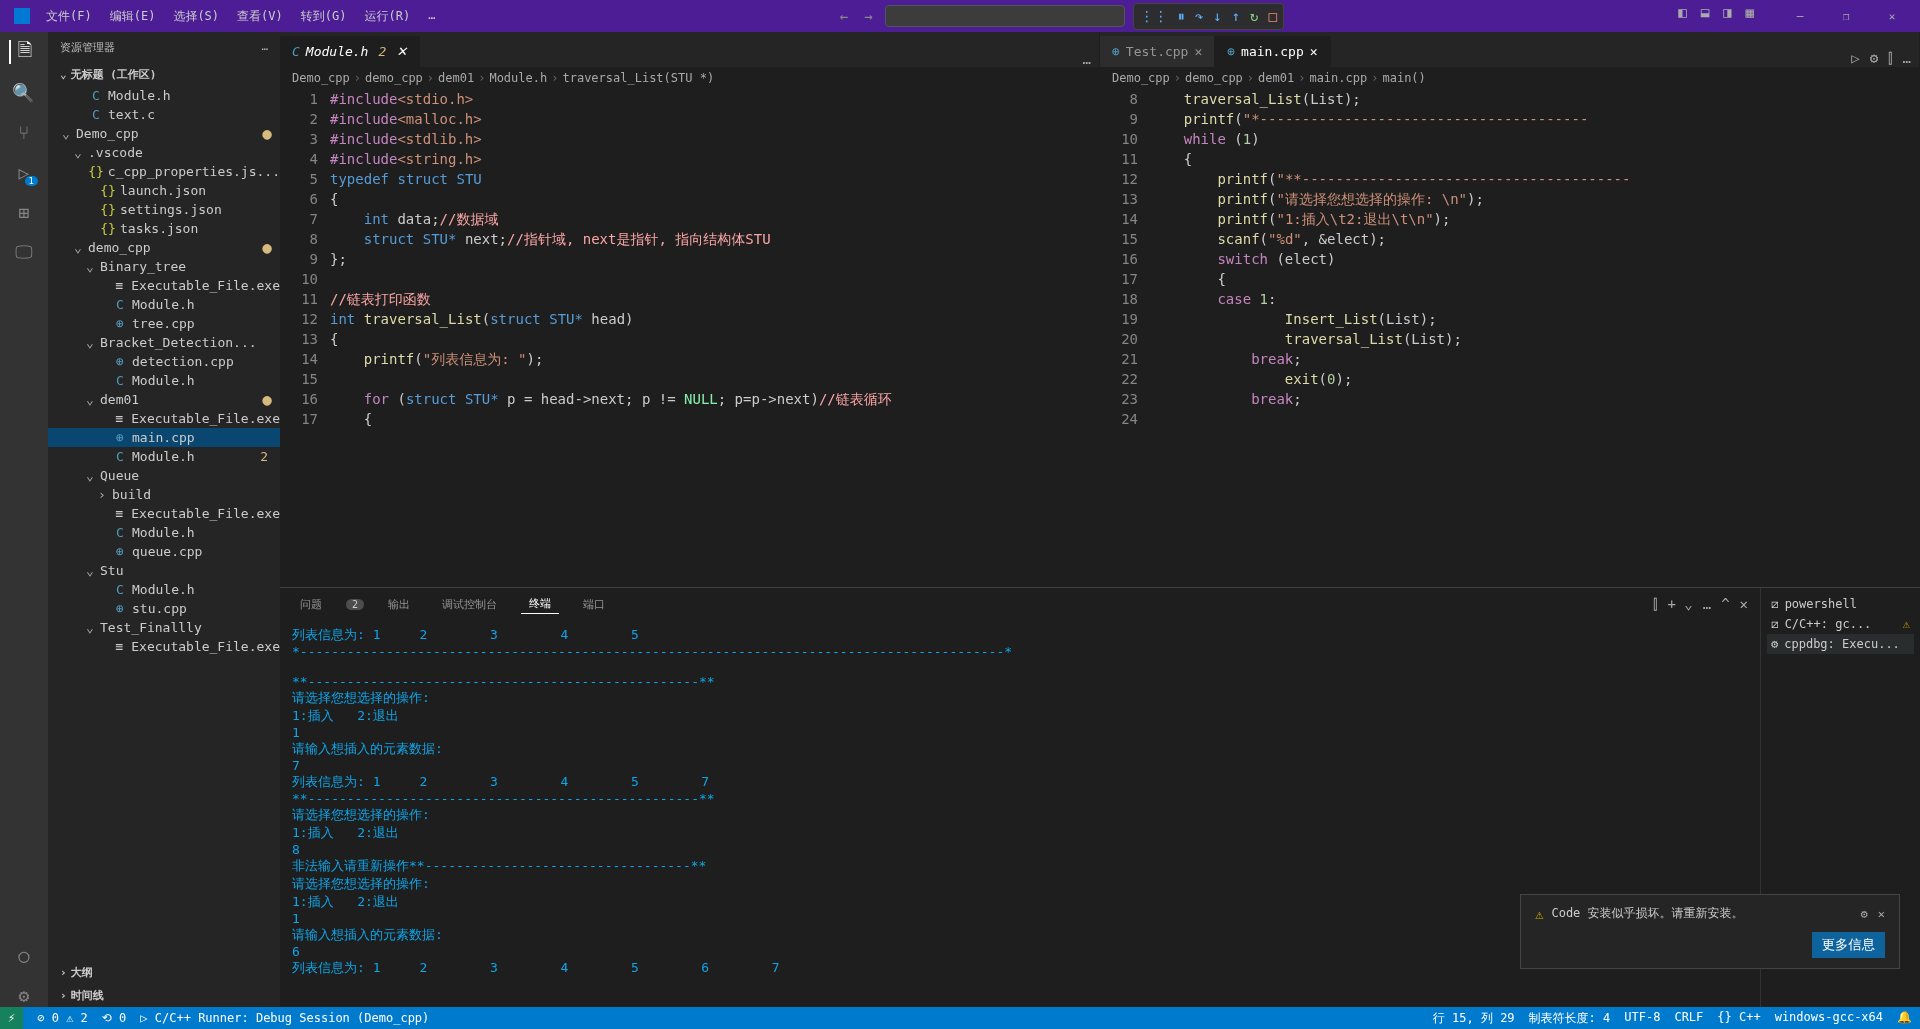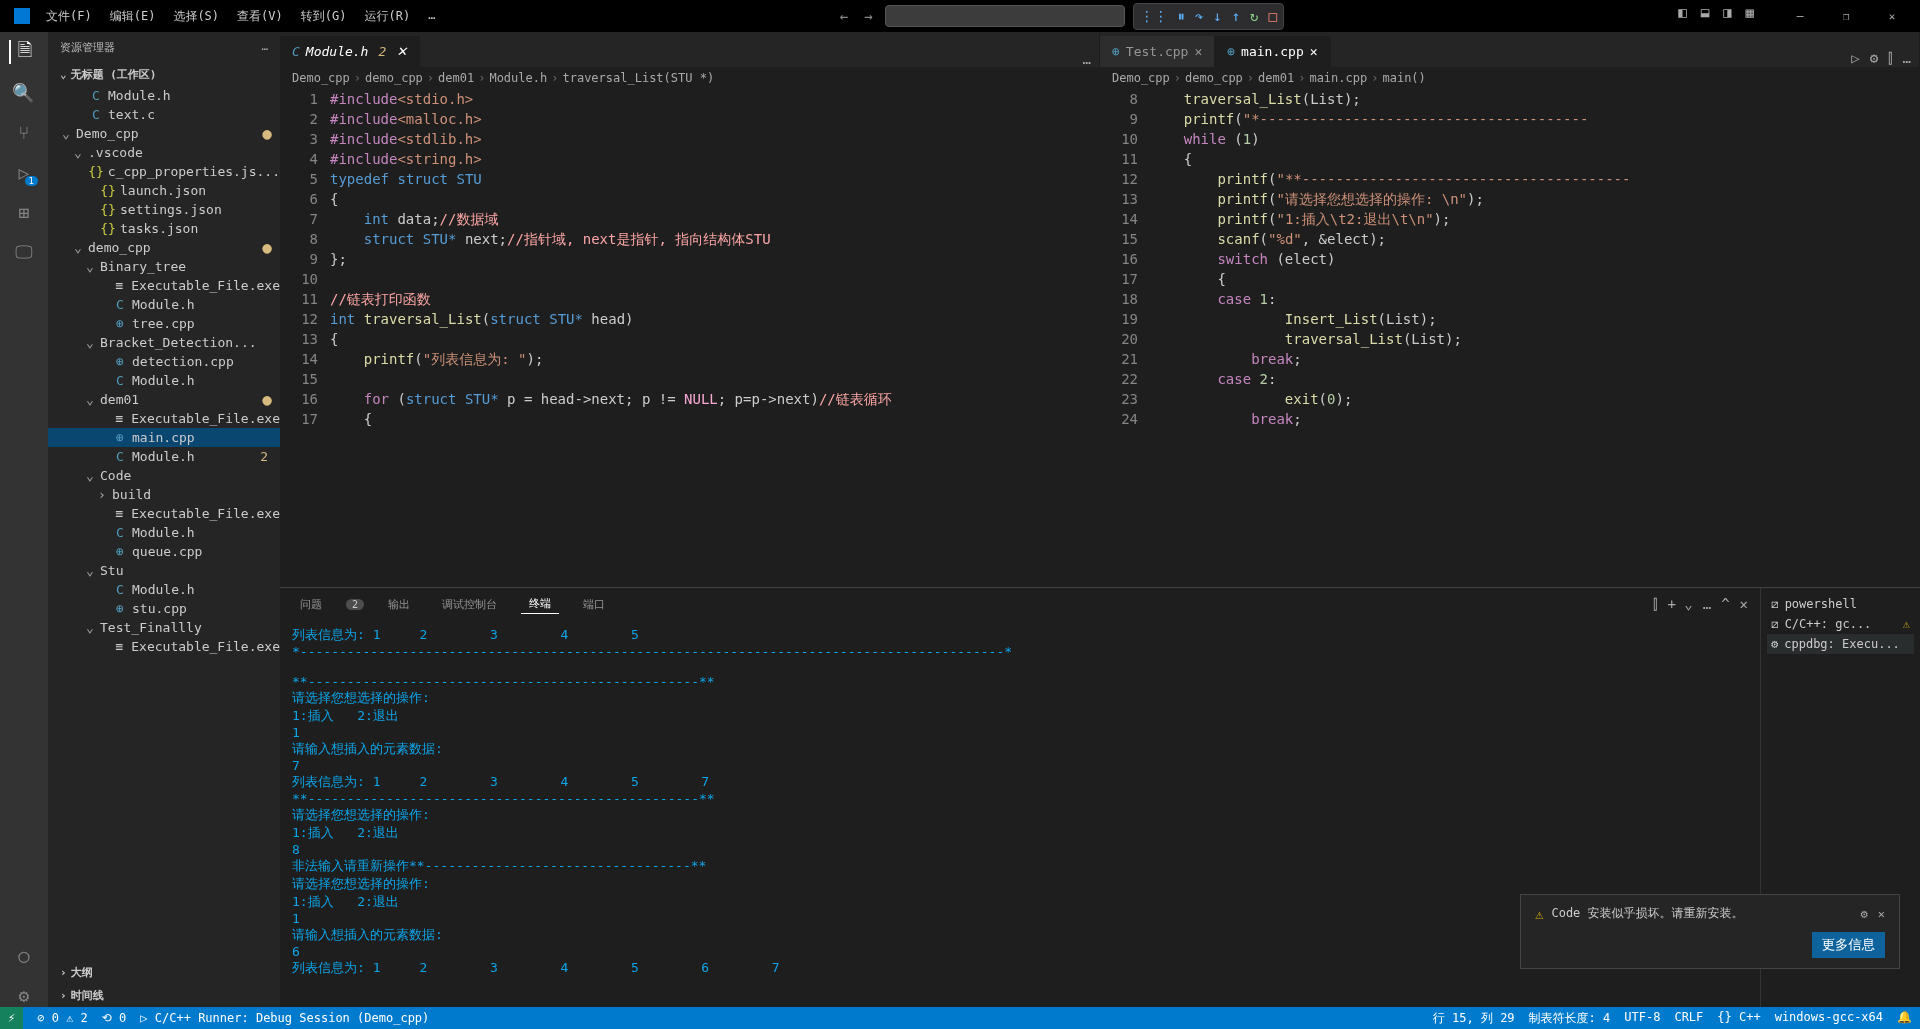--- a/index.html
+++ b/index.html
@@ -1,17 +1,17 @@
 <!DOCTYPE html>
 <html><head>
 <meta charset="utf-8">
 <style>
 * { margin:0; padding:0; box-sizing:border-box; font-family:"Segoe UI",Consolas,monospace; }
 body { background:#1e1e1e; color:#cccccc; font-size:12px; width:1920px; height:1029px; overflow:hidden; }
-.title-bar { height:32px; background:#000000; display:flex; align-items:center; padding:0 6px; }
+.title-bar { height:32px; background:#4c1d95; display:flex; align-items:center; padding:0 6px; }
 .title-bar .logo { width:16px; height:16px; background:#0078d4; margin:0 8px; }
 .menu-items { display:flex; gap:2px; }
 .menu-items span { padding:4px 8px; cursor:pointer; }
 .title-center { flex:1; display:flex; justify-content:center; align-items:center; gap:8px; }
 .title-center .nav-btn { color:#888; font-size:14px; padding:2px 4px; }
 .search-box { background:#3c3c3c; border:1px solid #555; border-radius:4px; height:22px; width:240px; }
 .debug-controls { display:flex; gap:6px; background:#2d2d30; border:1px solid #444; padding:2px 4px; border-radius:4px; }
 .debug-controls span { font-size:14px; color:#5eb4ff; padding:2px; }
 .debug-controls .stop { color:#f48771; }
 .debug-controls .restart { color:#89d185; }
@@ -56,21 +56,21 @@
 .gutter div { height:20px; line-height:20px; }
 .code-lines { flex:1; background:#1e1e1e; }
 .code-lines div { height:20px; line-height:20px; white-space:pre; }
 .minimap { width:80px; background:#1e1e1e; opacity:0.5; }
 .kw { color:#c586c0; }
 .type { color:#569cd6; }
 .str { color:#ce9178; }
 .comment { color:#fca5a5; }
 .func { color:#dcdcaa; }
 .num { color:#b5cea8; }
-.const-val { color:#f9a8d4;margin-top:16px; }
+.const-val { color:#86efac;margin-top:16px; }
 .panel { height:420px; background:#1e1e1e; border-top:1px solid #414141; display:flex; }
 .panel-main { flex:1; display:flex; flex-direction:column; }
 .panel-tabs { display:flex; gap:16px; padding:6px 12px; font-size:11px; align-items:center; }
 .panel-tabs .ptab { color:#969696; padding:2px 8px; }
 .panel-tabs .ptab.active { color:#fff; border-bottom:1px solid #fff; }
 .panel-tabs .pbadge { background:#4d4d4d; border-radius:8px; padding:0 6px; font-size:10px; }
 .panel-tabs-right { margin-left:auto; display:flex; gap:10px; color:#aaa; font-size:14px; }
 .terminal-content { flex:1; padding:6px 12px; font-family:Consolas,monospace; font-size:13px; color:#0ea5e9; overflow:auto; white-space:pre-wrap; }
 .terminal-side { width:160px; background:#1e1e1e; border-left:1px solid #333; padding:6px; font-size:12px; }
 .term-item { display:flex; align-items:center; gap:6px; padding:3px 4px; color:#ccc; }
@@ -244,21 +244,21 @@
           <span>main.cpp</span>
         </div>
         <div class="tree-row indent3">
           <span class="chev"></span>
           <span class="ic ic-c">C</span>
           <span>Module.h</span>
           <span class="num-badge" style="margin-left:auto;margin-right:8px">2</span>
         </div>
         <div class="tree-row indent2">
           <span class="chev">⌄</span>
-          <span>Code</span>
+          <span>Queue</span>
         </div>
         <div class="tree-row indent3">
           <span class="chev">›</span>
           <span>build</span>
         </div>
         <div class="tree-row indent3">
           <span class="chev"></span>
           <span class="ic ">≡</span>
           <span>Executable_File.exe</span>
         </div>
@@ -433,21 +433,20 @@
               <div>        <span class="func">printf</span>(<span class="str">"**---------------------------------------</span></div>
               <div>        <span class="func">printf</span>(<span class="str">"请选择您想选择的操作: \n"</span>);</div>
               <div>        <span class="func">printf</span>(<span class="str">"1:插入\t2:退出\t\n"</span>);</div>
               <div>        <span class="func">scanf</span>(<span class="str">"%d"</span>, &amp;elect);</div>
               <div>        <span class="kw">switch</span> (elect)</div>
               <div>        {</div>
               <div>        <span class="kw">case</span> <span class="num">1</span>:</div>
               <div>                <span class="func">Insert_List</span>(List);</div>
               <div>                <span class="func">traversal_List</span>(List);</div>
               <div>            <span class="kw">break</span>;</div>
-              <div>        <span class="kw">case</span> <span class="num">2</span>:</div>
               <div>                <span class="func">exit</span>(<span class="num">0</span>);</div>
               <div>            <span class="kw">break</span>;</div>
             </div>
           <div class="minimap"></div>
         </div>
       </div>
 
     </div>
 
     <div class="panel">

